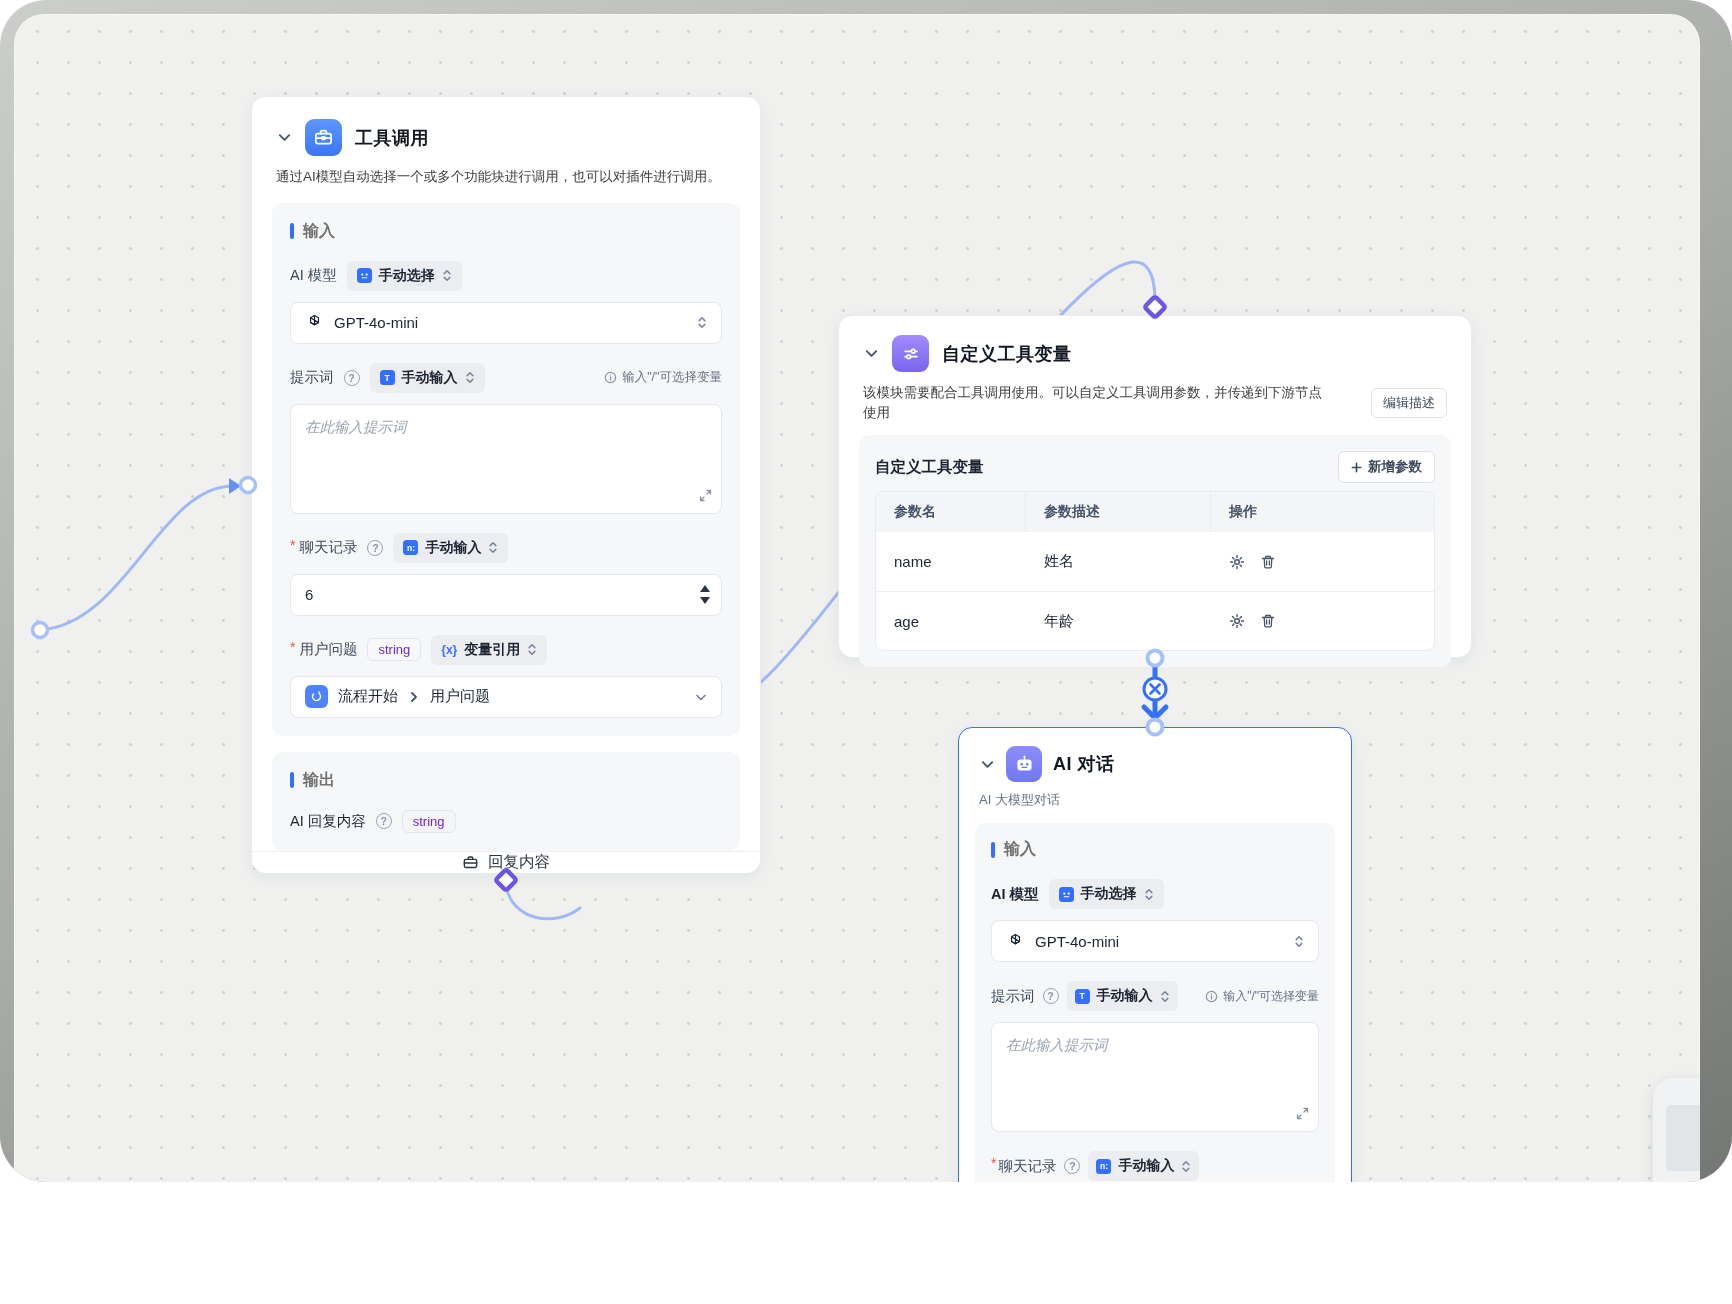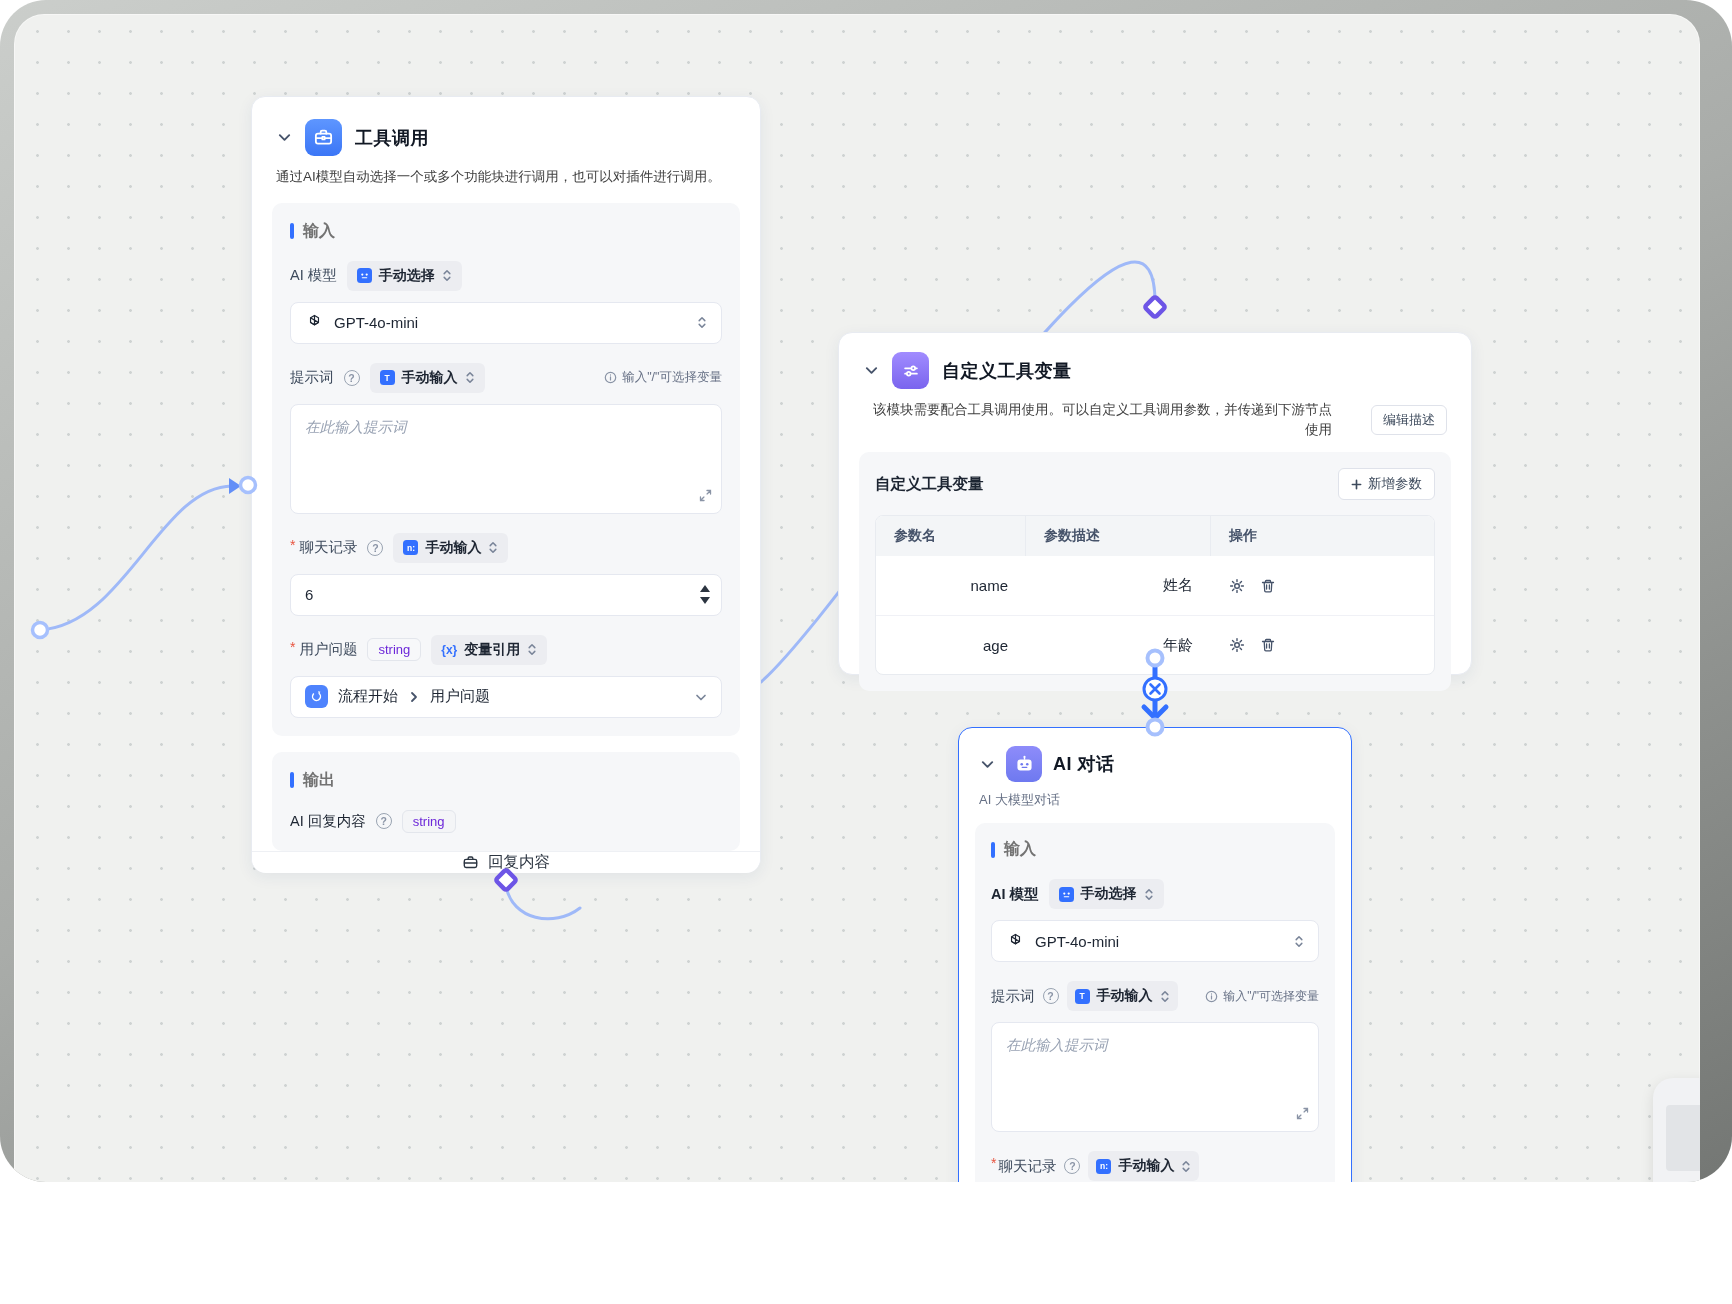--- a/index.html
+++ b/index.html
@@ -59,22 +59,22 @@
   .tag{border:1px solid #e3e6ec;background:#f4f5f7;color:#6d28d9;font-size:13px;border-radius:6px;padding:3px 10px;}
   .tag.on-white{background:#f7f8fa;}
   .refsep{display:flex;align-items:center;}
   .start-ic{width:23px;height:23px;border-radius:6px;background:#4e83fd;display:flex;align-items:center;justify-content:center;flex:none;}
   .node-foot{margin-top:auto;border-top:1px solid #eef0f4;height:49px;display:flex;align-items:center;
     justify-content:center;gap:9px;font-size:15.5px;font-weight:500;color:#2b3440;cursor:pointer;border-radius:0 0 14px 14px;background:#fff;}
   .btn{display:inline-flex;align-items:center;gap:6px;background:#fff;border:1px solid #dfe2ea;border-radius:6px;
     padding:5px 11px;font-size:13px;color:#3d4a5c;cursor:pointer;white-space:nowrap;flex:none;margin-left:29px;}
   .sec-title-row{display:flex;align-items:center;}
   .sec-title{font-size:15.5px;font-weight:700;color:#1d2532;}
-  .sec-title-row .btn{margin-left:auto;font-size:13.5px;padding:6px 12px;}
-  .ptable{margin-top:15px;background:#fff;border:1px solid #e8ebf0;border-radius:8px;overflow:hidden;}
+  .sec-title-row .btn{margin-left:auto;font-size:13.5px;padding:6px 12px;font-weight:bold;}
+  .ptable{margin-top:8px;background:#fff;border:1px solid #e8ebf0;border-radius:8px;overflow:hidden;}
   .trow{display:grid;grid-template-columns:150px 185px 1fr;align-items:center;}
   .thead{background:#f3f5f7;height:40px;}
   .thead .cell{font-size:14px;font-weight:600;color:#46536a;border-right:1px solid #e9ecf1;height:100%;display:flex;align-items:center;}
   .thead .cell:last-child{border-right:none;}
   .cell{padding:0 18px;font-size:15px;color:#1d2532;}
   .tbody .trow{height:59px;border-top:1px solid #f0f1f6;}
   .tbody .trow:first-child{border-top:none;}
   .ops{display:flex;gap:15px;align-items:center;}
   .iconbtn{cursor:pointer;display:flex;}
   .subtitle{margin-top:9px;font-size:13px;color:#667085;}
@@ -245,21 +245,21 @@
     <div class="node-foot">
       <svg width="17" height="17" viewBox="0 0 22 22" fill="none" stroke="#2b3440" stroke-width="1.8" stroke-linecap="round" stroke-linejoin="round">
         <rect x="3" y="7" width="16" height="10.5" rx="2.2"></rect>
         <path d="M8 7V5.4c0-.9.7-1.6 1.6-1.6h2.8c.9 0 1.6.7 1.6 1.6V7"></path>
             <path d="M3 11.7h16"></path>
       </svg>
       <span>回复内容</span>
     </div>
   </div>
 
-  <div class="card" style="left:824px;top:318px;width:634px;height:343px;text-align:right;">
+  <div class="card" style="left:824px;top:301px;width:634px;height:343px;">
     <div class="node-head" style="padding-top:19px;">
       <div class="head-row">
         <span class="collapse">
           <svg width="15" height="15" viewBox="0 0 16 16" fill="none">
                 <path d="M3 5.5l5 5 5-5" stroke="#46536a" stroke-width="2" stroke-linecap="round" stroke-linejoin="round"></path>
               </svg>
         </span>
         <span class="node-icon ic-params">
           <svg width="20" height="20" viewBox="0 0 22 22" fill="none" stroke="#fff" stroke-width="1.9" stroke-linecap="round">
             <path d="M4.5 8h13M4.5 14h13"></path>

